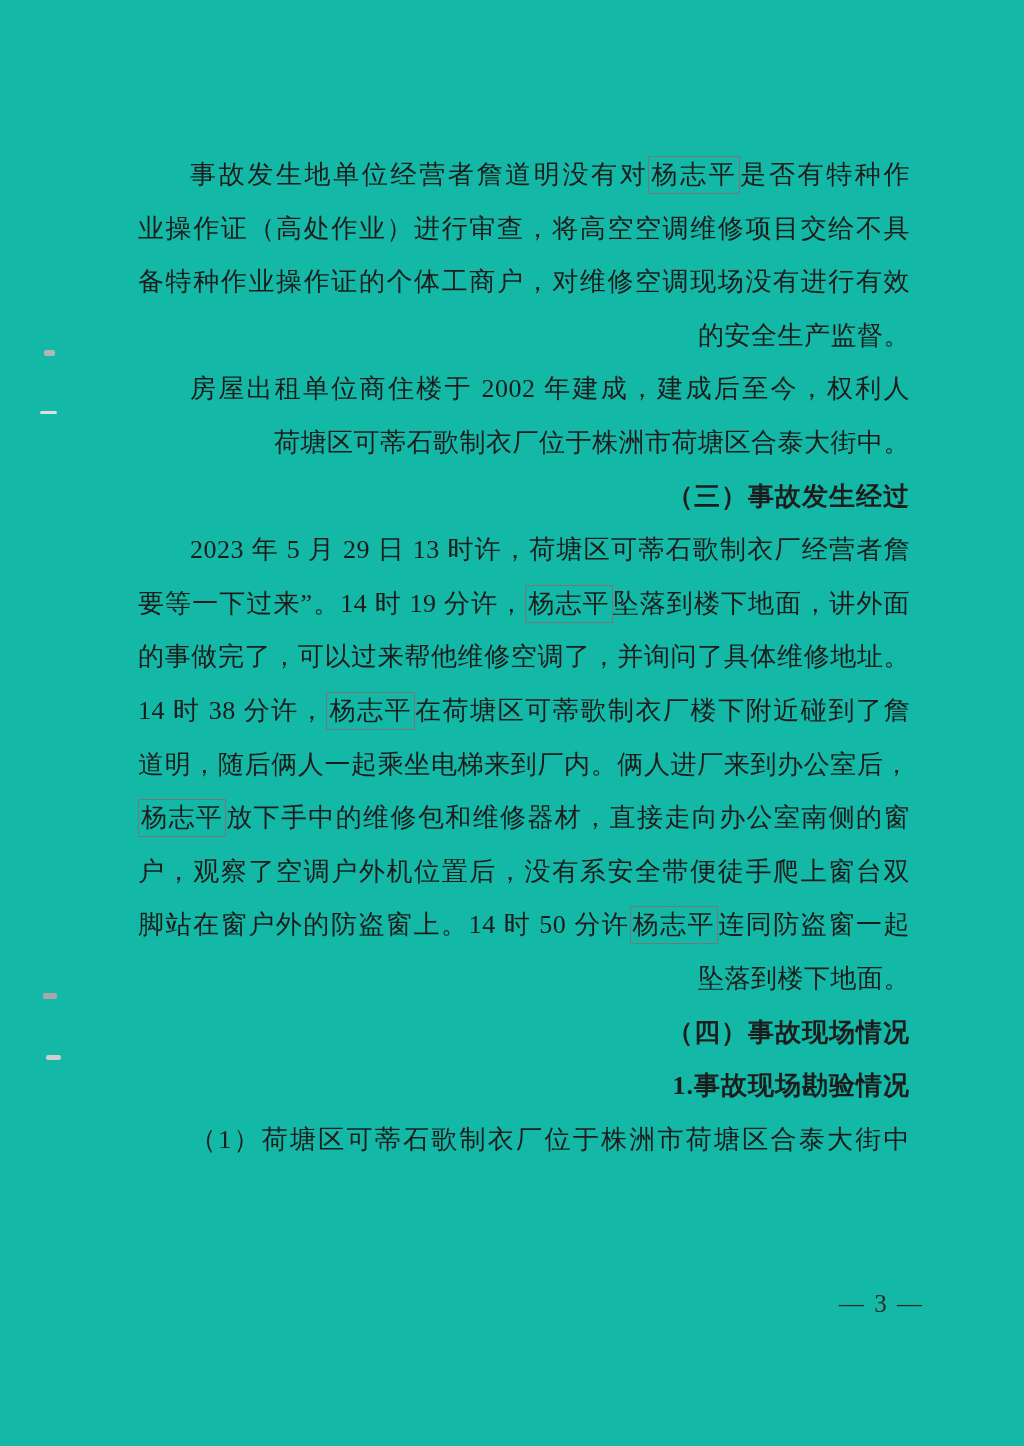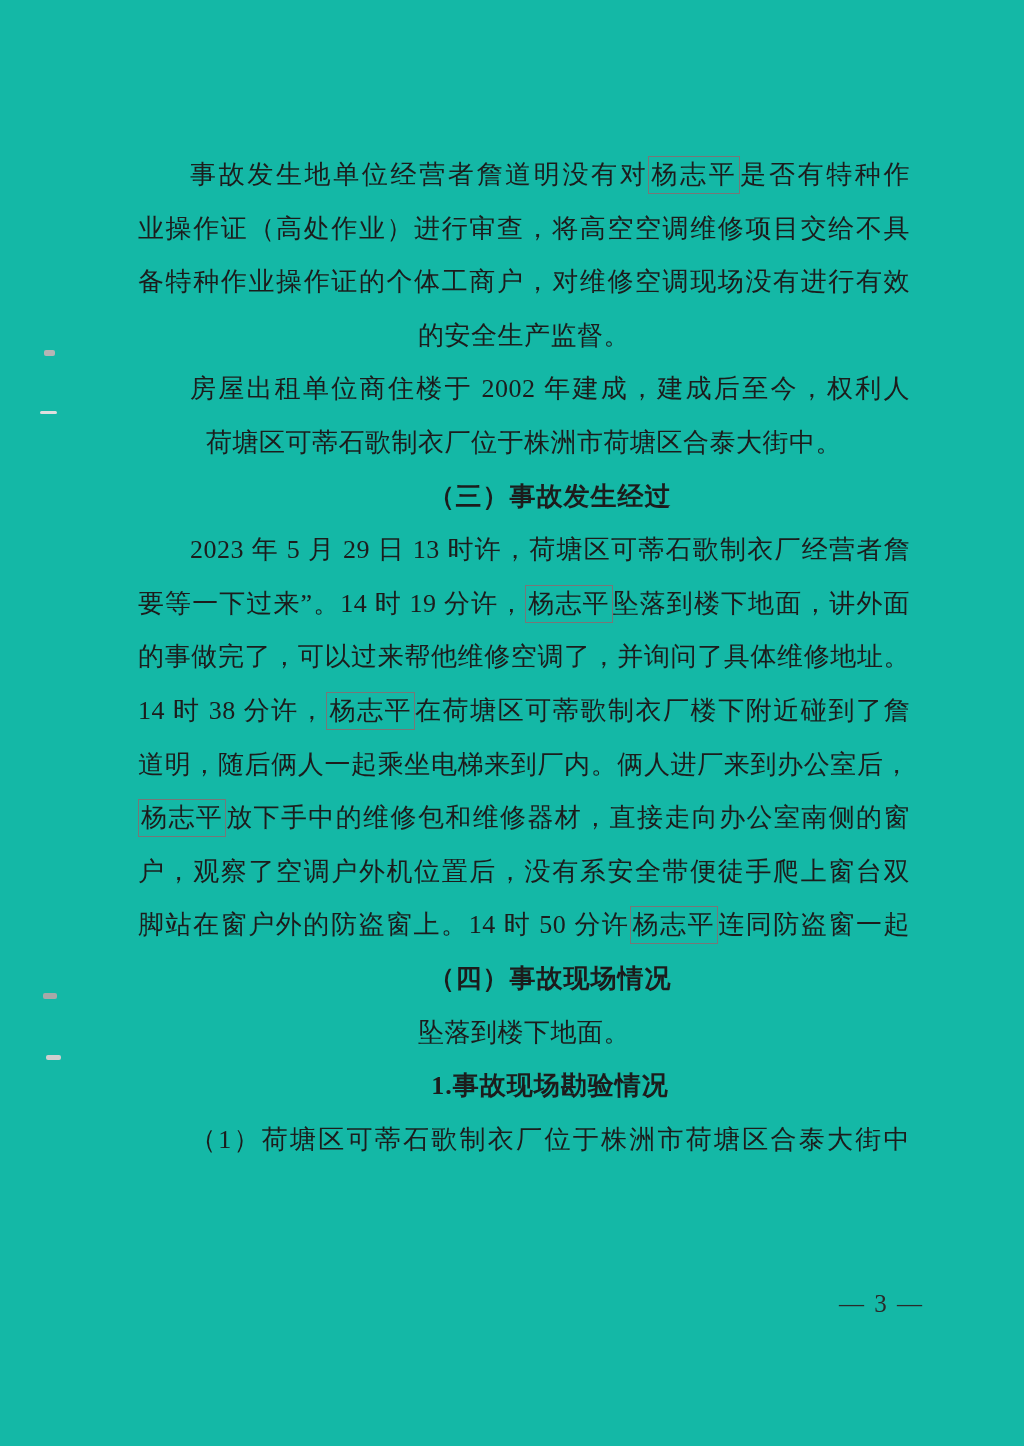--- a/index.html
+++ b/index.html
@@ -22,21 +22,21 @@
     left: 138px;
     top: 148px;
     width: 772px;
   }
   .line {
     height: 53.6px;
     line-height: 53.6px;
     font-size: 26px;
     letter-spacing: 0.5px;
     white-space: nowrap;
-    text-align: center;
+    text-align: right;
   }
   .line.fill {
     white-space: normal;
     text-align: justify;
     text-align-last: justify;
   }
   .line.indent { text-indent: 52px; }
   .line.bold { font-weight: bold; letter-spacing: 1px; }
   .boxed {
     border: 1.5px solid #777;
@@ -84,20 +84,20 @@
       <div class="line"><span>荷塘区可蒂石歌制衣厂位于株洲市荷塘区合泰大街中。</span></div>
       <div class="line indent bold"><span>（三）事故发生经过</span></div>
       <div class="line fill indent"><span>2023 年 5 月 29 日 13 时许，荷塘区可蒂石歌制衣厂经营者詹</span></div>
       <div class="line fill"><span>要等一下过来”。14 时 19 分许，</span><span class="boxed">杨志平</span><span>坠落到楼下地面，讲外面</span></div>
       <div class="line fill"><span>的事做完了，可以过来帮他维修空调了，并询问了具体维修地址。</span></div>
       <div class="line fill"><span>14 时 38 分许，</span><span class="boxed">杨志平</span><span>在荷塘区可蒂歌制衣厂楼下附近碰到了詹</span></div>
       <div class="line fill"><span>道明，随后俩人一起乘坐电梯来到厂内。俩人进厂来到办公室后，</span></div>
       <div class="line fill"><span class="boxed">杨志平</span><span>放下手中的维修包和维修器材，直接走向办公室南侧的窗</span></div>
       <div class="line fill"><span>户，观察了空调户外机位置后，没有系安全带便徒手爬上窗台双</span></div>
       <div class="line fill"><span>脚站在窗户外的防盗窗上。14 时 50 分许</span><span class="boxed">杨志平</span><span>连同防盗窗一起</span></div>
+      <div class="line"><span>坠落到楼下地面。</span></div>
       <div class="line indent bold"><span>（四）事故现场情况</span></div>
-      <div class="line"><span>坠落到楼下地面。</span></div>
       <div class="line indent bold"><span>1.事故现场勘验情况</span></div>
       <div class="line fill indent"><span>（1）荷塘区可蒂石歌制衣厂位于株洲市荷塘区合泰大街中</span></div>
     </div>
 
   <div class="page-number">— 3 —</div>
 </div>
 
 </body></html>

